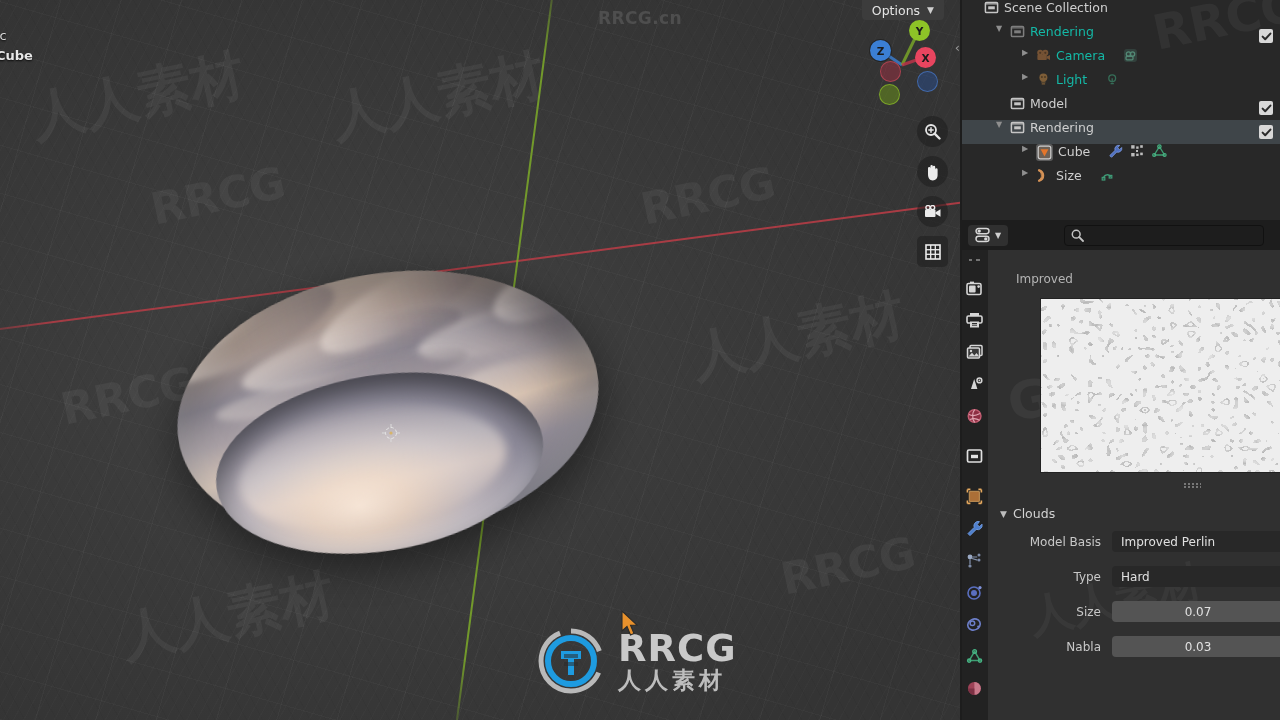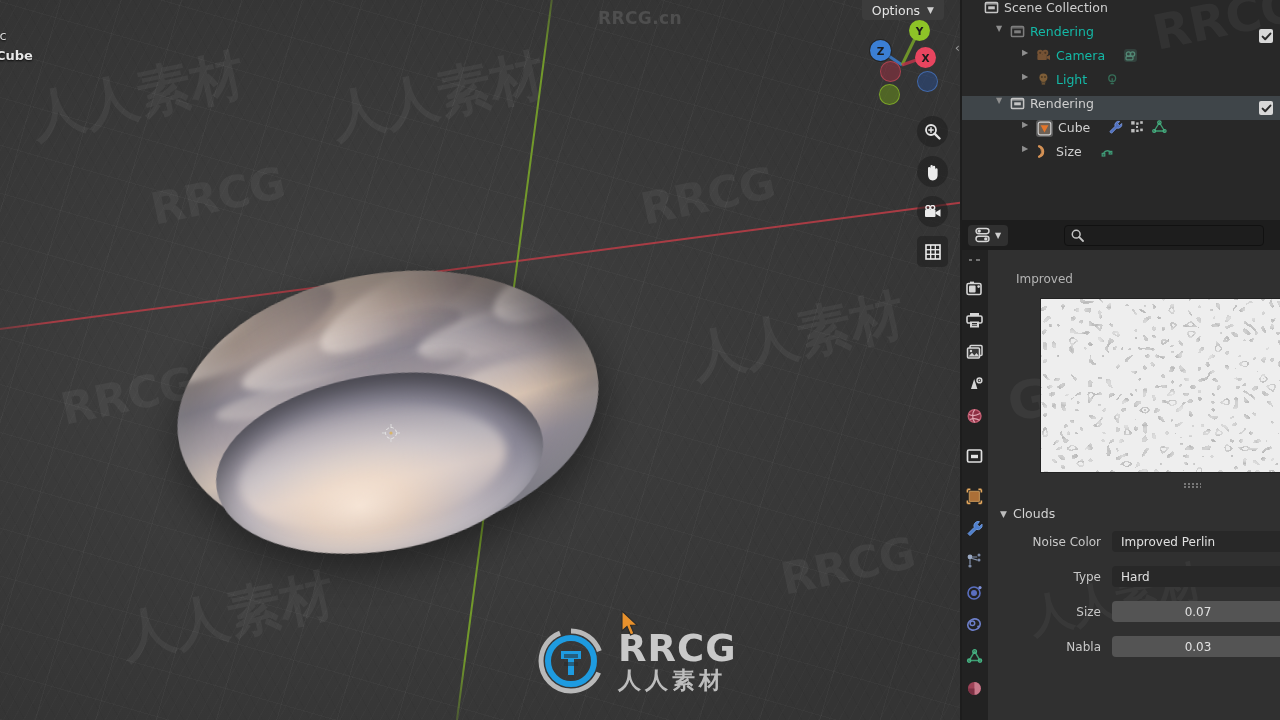--- a/index.html
+++ b/index.html
@@ -451,20 +451,35 @@
             <circle cx="9" cy="5" r="1" fill="#6d4a20"></circle>
             <rect x="5.2" y="9.2" width="4.4" height="1.4" rx=".6" fill="#c48a44"></rect>
             <rect x="5.6" y="11.2" width="3.6" height="1.3" rx=".6" fill="#c48a44"></rect>
           </svg>
           <span class="out-label">Light</span>
           <span class="row-icons">
             <svg width="15" height="15" viewBox="0 0 15 15" style="opacity: 0.6;">
               <circle cx="7.2" cy="6.2" r="3.4" fill="none" stroke="#3f9d78" stroke-width="1.3"></circle>
               <path d="M7.2 6.2v4" stroke="#3f9d78" stroke-width="1.3"></path>
               <path d="M5.6 11.6h3.2" stroke="#3f9d78" stroke-width="1.3"></path>
+            </svg>
+          </span>
+        </div>
+        <div class="out-row">
+          <span class="indent" style="width: 26px;"></span>
+          <span class="disc"></span>
+          <svg width="15" height="15" viewBox="0 0 15 15" style="margin-left: 4px;">
+            <rect x="1.4" y="2.4" width="12.2" height="10.2" rx="1.2" fill="none" stroke="#c5c5c5" stroke-width="1.5"></rect>
+            <rect x="4.2" y="6.3" width="6.6" height="3" fill="#c5c5c5"></rect>
+            <rect x="1.4" y="2.4" width="12.2" height="2.3" fill="#c5c5c5" opacity=".65"></rect>
+          </svg>
+          <span class="out-label">Model</span>
+          <span class="ckbox">
+            <svg width="11" height="11" viewBox="0 0 11 11">
+              <path d="M1.6 5.6 4.2 8.2 9.4 2.6" fill="none" stroke="#2a2a2a" stroke-width="2" stroke-linecap="round" stroke-linejoin="round"></path>
             </svg>
           </span>
         </div>
         <div class="out-row sel">
           <span class="indent" style="width: 26px;"></span>
           <span class="disc">▼</span>
           <svg width="15" height="15" viewBox="0 0 15 15" style="margin-left: 4px;">
             <rect x="1.4" y="2.4" width="12.2" height="10.2" rx="1.2" fill="none" stroke="#c5c5c5" stroke-width="1.5"></rect>
             <rect x="4.2" y="6.3" width="6.6" height="3" fill="#c5c5c5"></rect>
             <rect x="1.4" y="2.4" width="12.2" height="2.3" fill="#c5c5c5" opacity=".65"></rect>
@@ -696,21 +711,21 @@
         </div>
         <div id="preview-grip"></div>
 
         <div id="clouds-panel">
           <div class="panel-head">
             <span class="chev">▼</span>
             <span>Clouds</span>
           </div>
           <div id="clouds-fields">
               <div class="prow">
-                <div class="plabel">Noise Color</div>
+                <div class="plabel">Model Basis</div>
                 <div class="pfield dropdown">Improved Perlin</div>
               </div>
               <div class="prow">
                 <div class="plabel">Type</div>
                 <div class="pfield dropdown">Hard</div>
               </div>
               <div class="prow">
                 <div class="plabel">Size</div>
                 <div class="pfield slider">0.07</div>
               </div>

